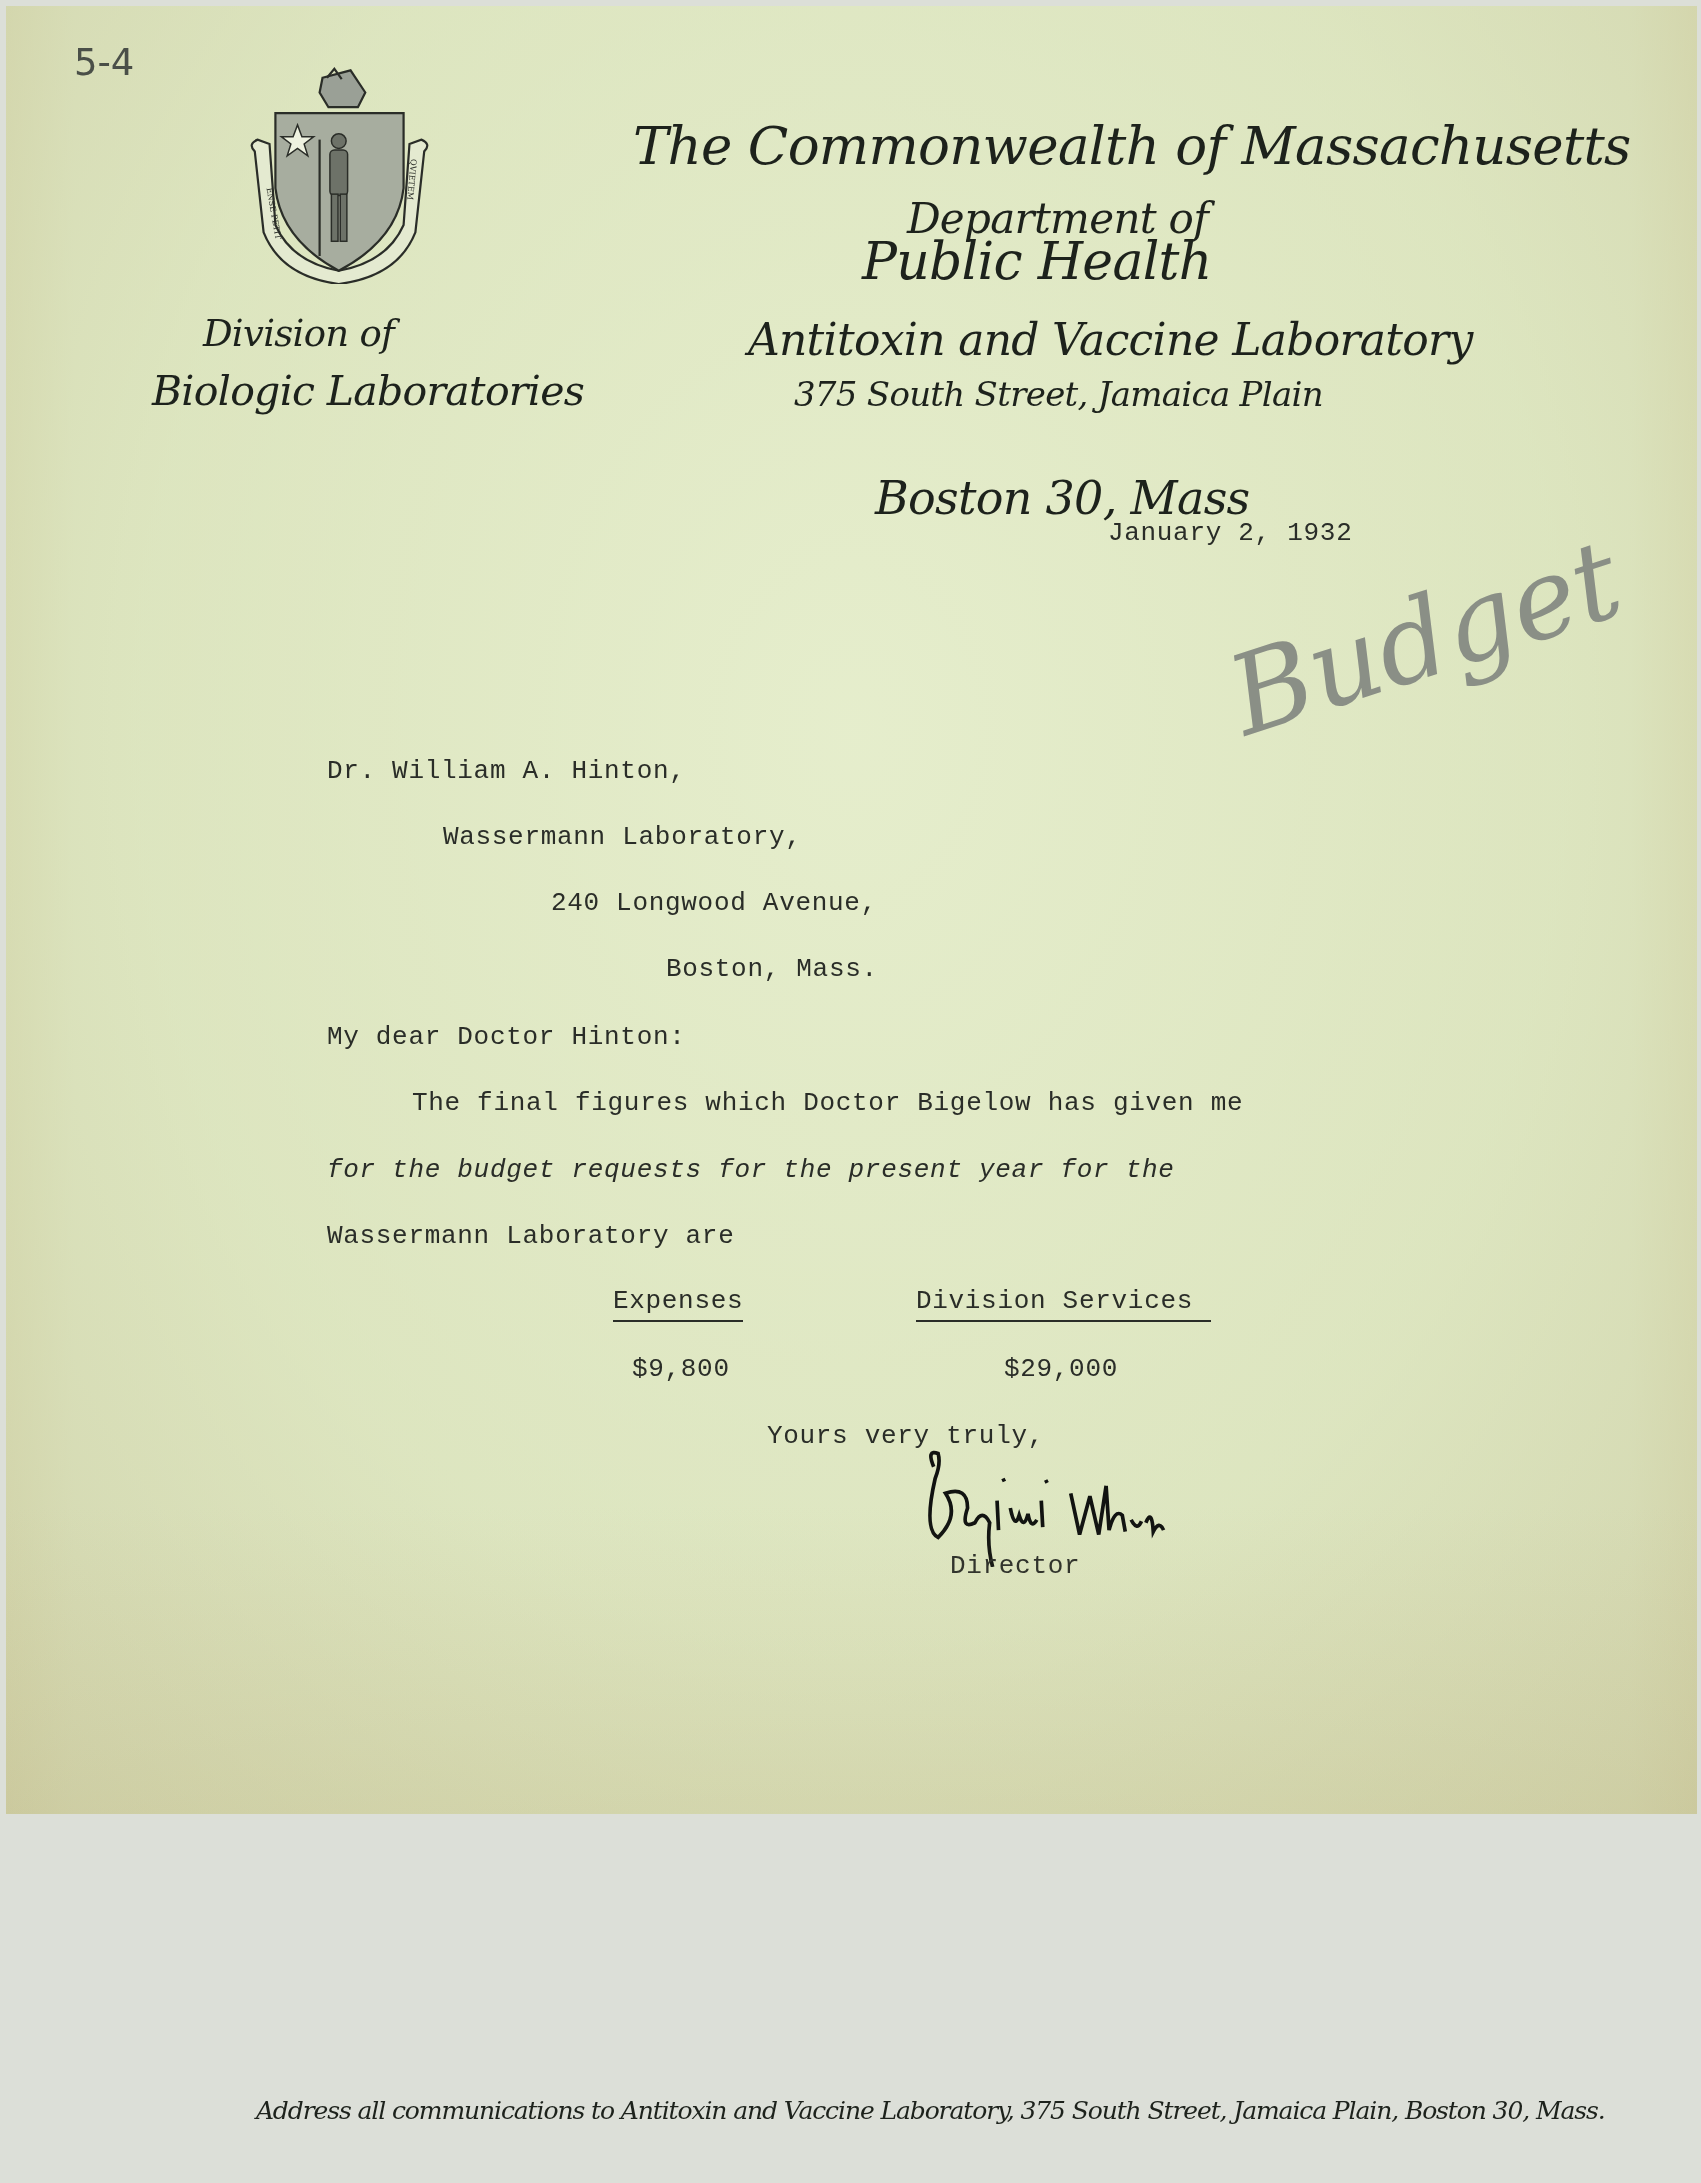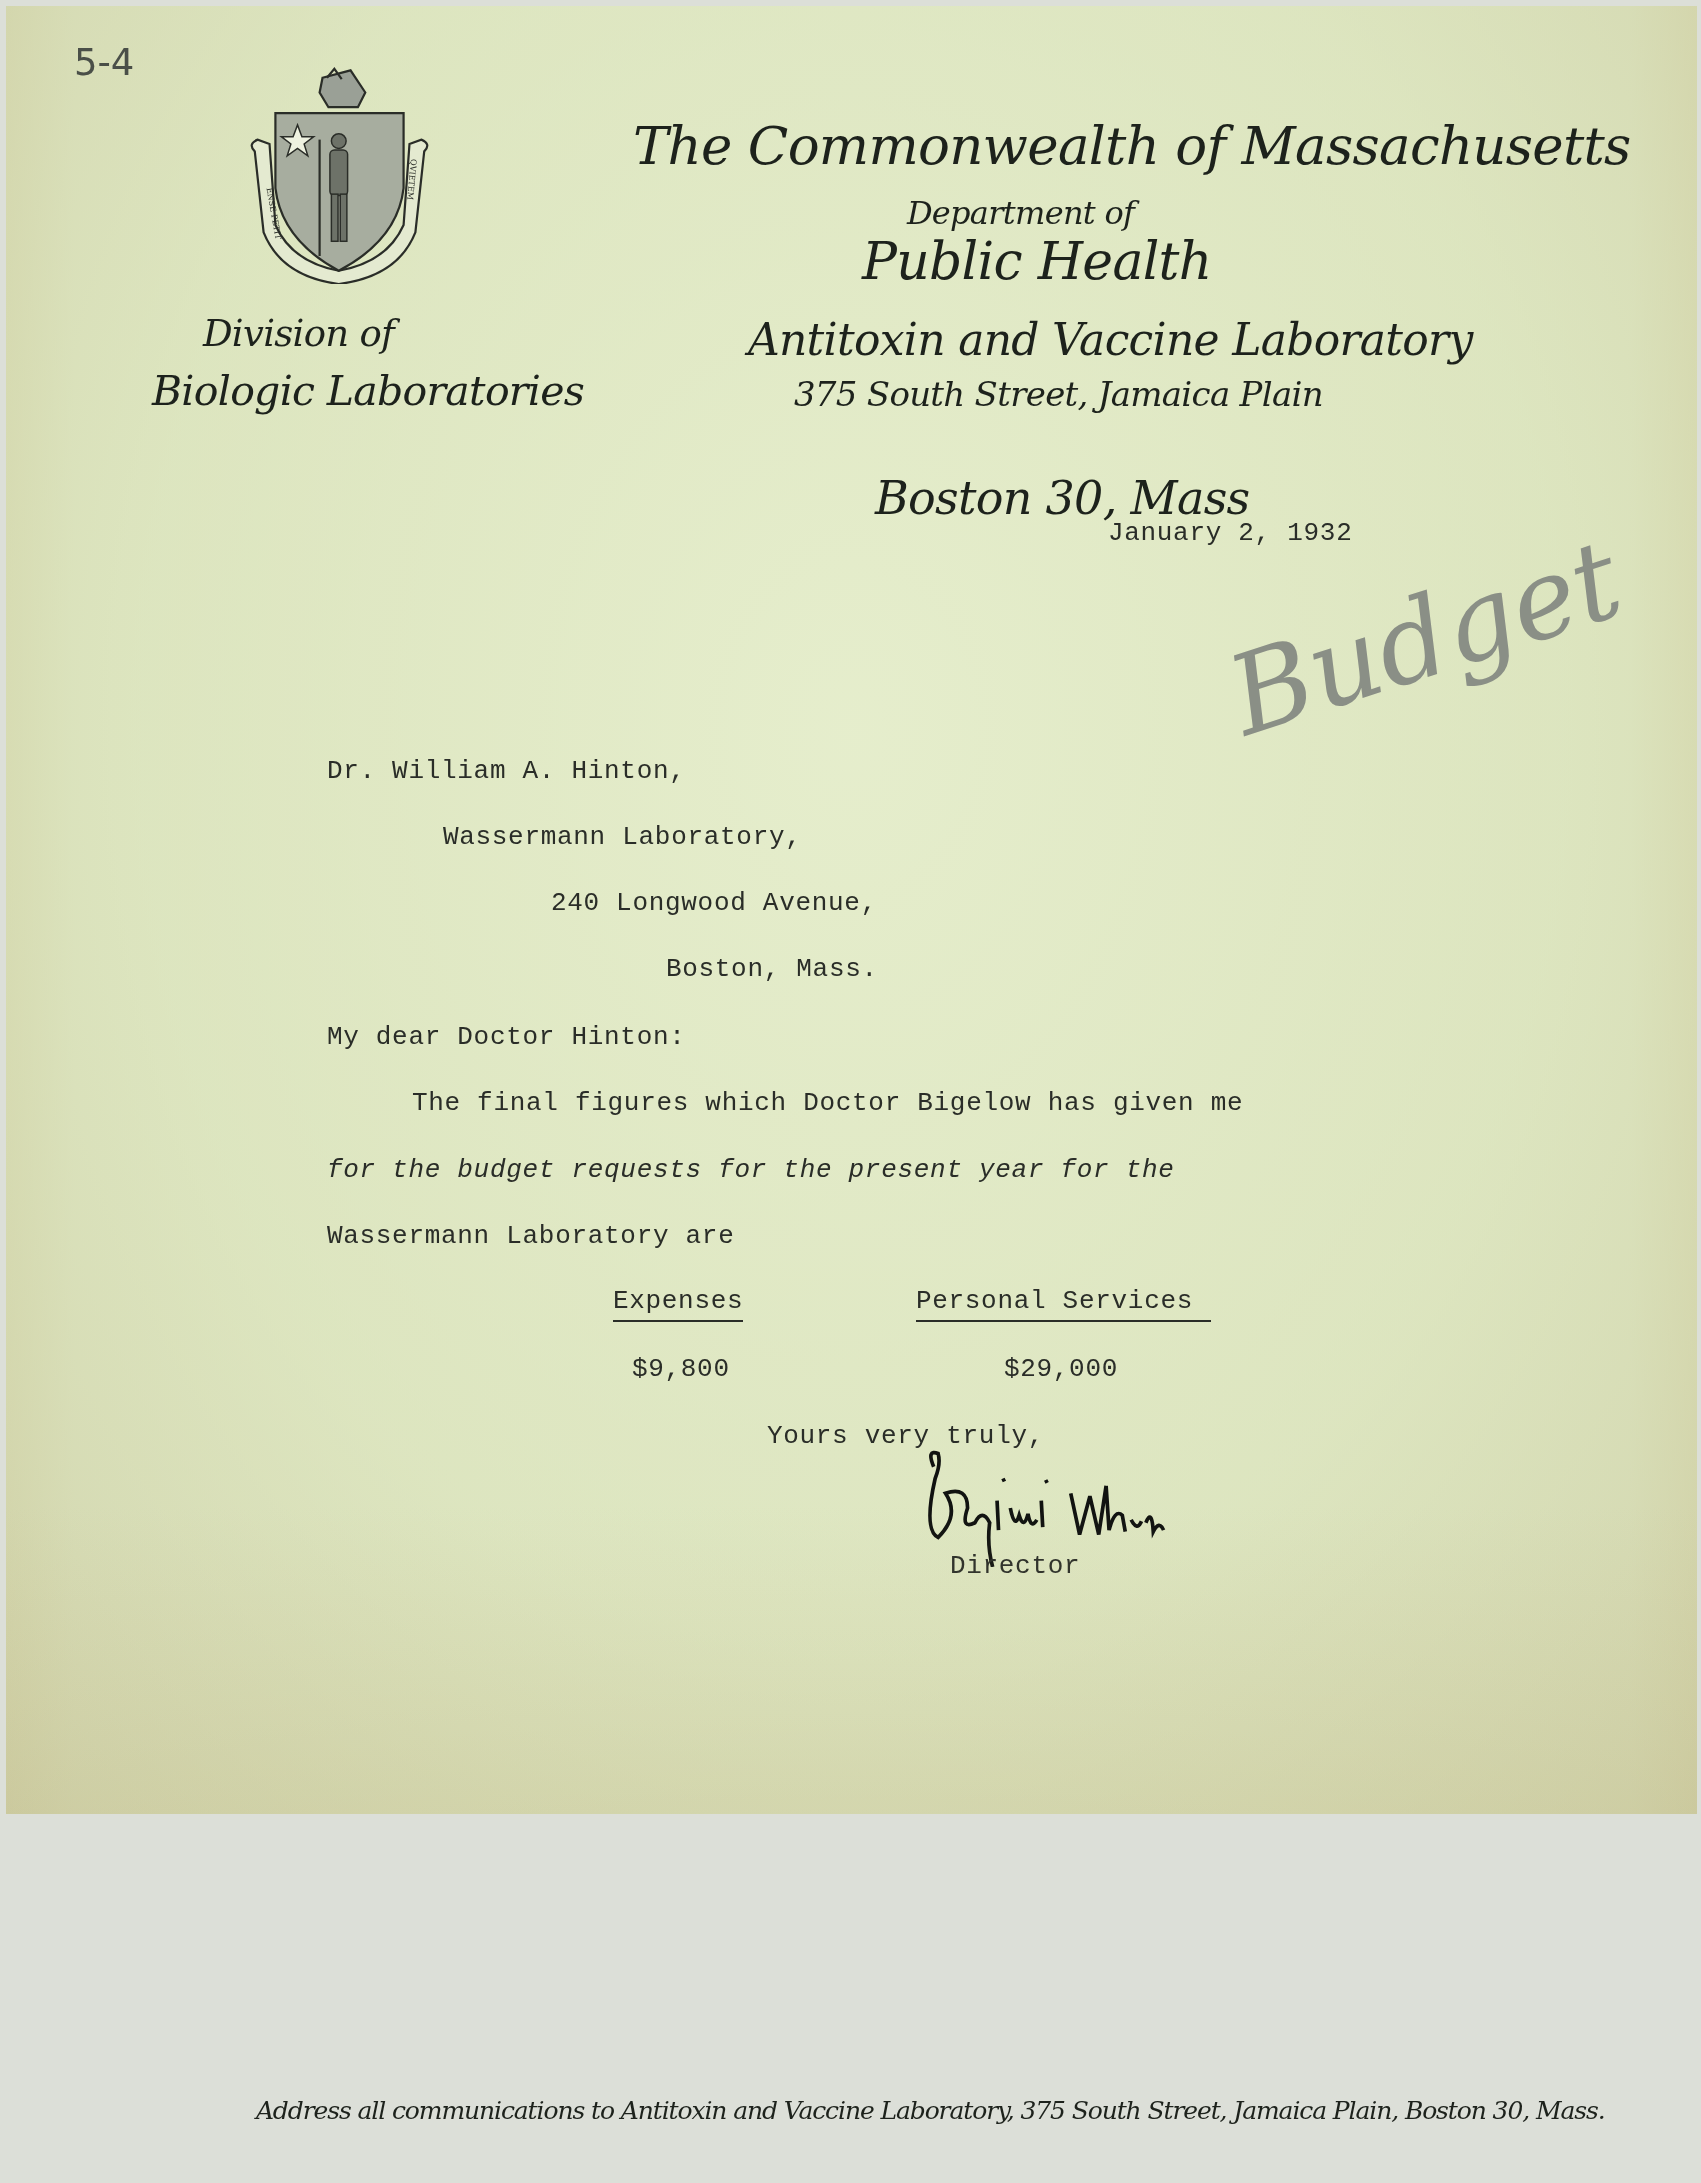--- a/index.html
+++ b/index.html
@@ -63,21 +63,21 @@
       </g>
       <text x="36" y="170" font-size="11" font-family="DejaVu Serif, serif" fill="#2a2d28" transform="rotate(80 36 170)">ENSE PETIT</text>
       <text x="232" y="130" font-size="11" font-family="DejaVu Serif, serif" fill="#2a2d28" transform="rotate(95 232 130)">QVIETEM</text>
     </svg>
   </div>
 
   <div class="abs script" style="left:197px;top:306px;font-size:37px;">Division of</div>
   <div class="abs script" style="left:146px;top:361px;font-size:41px;">Biologic Laboratories</div>
 
   <div class="abs script" style="left:627px;top:109px;font-size:53px;">The Commonwealth of Massachusetts</div>
-  <div class="abs script" style="left:901px;top:188px;font-size:32px;">Department of</div>
+  <div class="abs script" style="left:901px;top:188px;font-size:42px;">Department of</div>
   <div class="abs script" style="left:856px;top:225px;font-size:52px;">Public Health</div>
   <div class="abs script" style="left:742px;top:308px;font-size:44px;">Antitoxin and Vaccine Laboratory</div>
   <div class="abs script" style="left:788px;top:368px;font-size:34px;">375 South Street, Jamaica Plain</div>
   <div class="abs script" style="left:869px;top:423px;font-size:46px;margin-top:42px;">Boston 30, Mass</div>
 
   <div class="abs type" style="left:1102px;top:512px;">January 2, 1932</div>
 
   <div class="abs pencil" style="left:1208px;top:633px;font-size:110px;transform:rotate(-18deg);transform-origin:left top;">Budget</div>
 
   <div class="abs type" style="left:321px;top:750px;">Dr. William A. Hinton,</div>
@@ -85,21 +85,21 @@
   <div class="abs type" style="left:545px;top:882px;">240 Longwood Avenue,</div>
   <div class="abs type" style="left:660px;top:948px;">Boston, Mass.</div>
 
   <div class="abs type" style="left:321px;top:1016px;">My dear Doctor Hinton:</div>
 
   <div class="abs type" style="left:406px;top:1082px;">The final figures which Doctor Bigelow has given me</div>
   <div class="abs type" style="left:321px;top:1149px;font-style:italic;">for the budget requests for the present year for the</div>
   <div class="abs type" style="left:321px;top:1215px;">Wassermann Laboratory are</div>
 
   <div class="abs type ul" style="left:607px;top:1280px;">Expenses</div>
-  <div class="abs type ul" style="left:910px;top:1280px;padding-right:17.7px;">Personal Services</div>
+  <div class="abs type ul" style="left:910px;top:1280px;padding-right:17.7px;">Division Services</div>
   <div class="abs type" style="left:626px;top:1348px;">$9,800</div>
   <div class="abs type" style="left:998px;top:1348px;">$29,000</div>
 
   <div class="abs type" style="left:761px;top:1415px;">Yours very truly,</div>
 
   <div class="abs" style="left:910px;top:1443px;width:280px;height:118px;">
     <svg width="280" height="118" viewBox="0 0 380 160">
       <path d="M24 24 Q14 0 30 6 Q34 20 26 40 Q10 110 30 120 Q60 90 40 60 Q70 50 70 80 Q60 110 80 100 Q90 80 100 100 Q96 130 104 160" fill="none" stroke="#101210" stroke-width="5"></path>
       <path d="M110 70 L112 110 M118 40 L120 44 M128 80 Q134 110 140 90 Q146 110 152 88 Q156 110 164 96 M170 70 L172 106 M176 42 L178 46" fill="none" stroke="#101210" stroke-width="5"></path>
       <path d="M210 60 L222 116 L236 64 L248 116 L258 50 M258 50 L262 110 Q270 80 280 90 L284 112 M292 96 Q300 112 306 98 M312 100 Q320 80 322 112 Q330 96 336 110" fill="none" stroke="#101210" stroke-width="5"></path>

